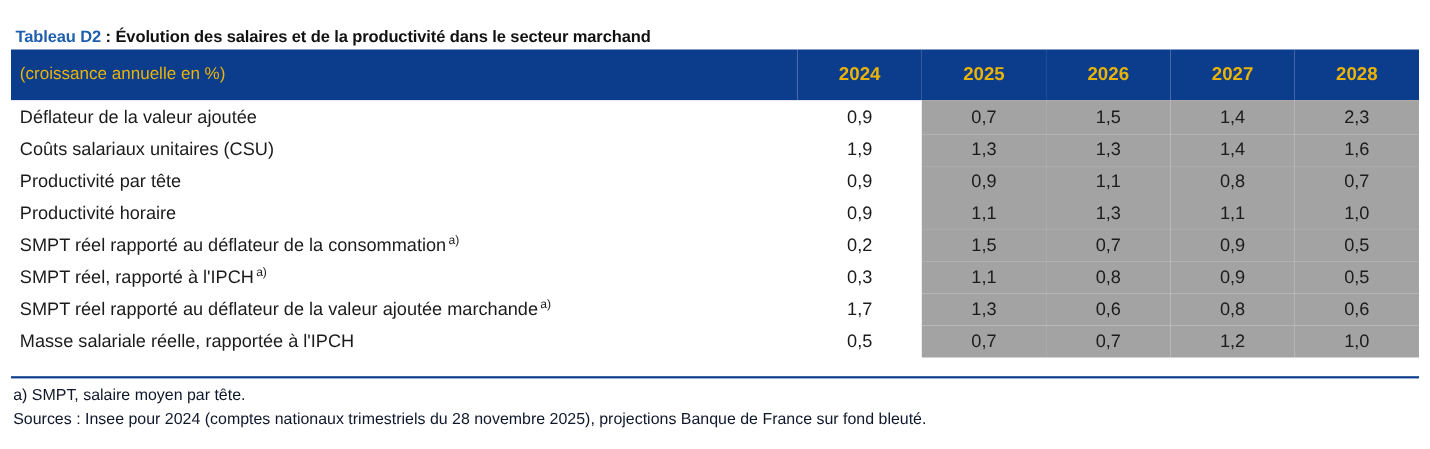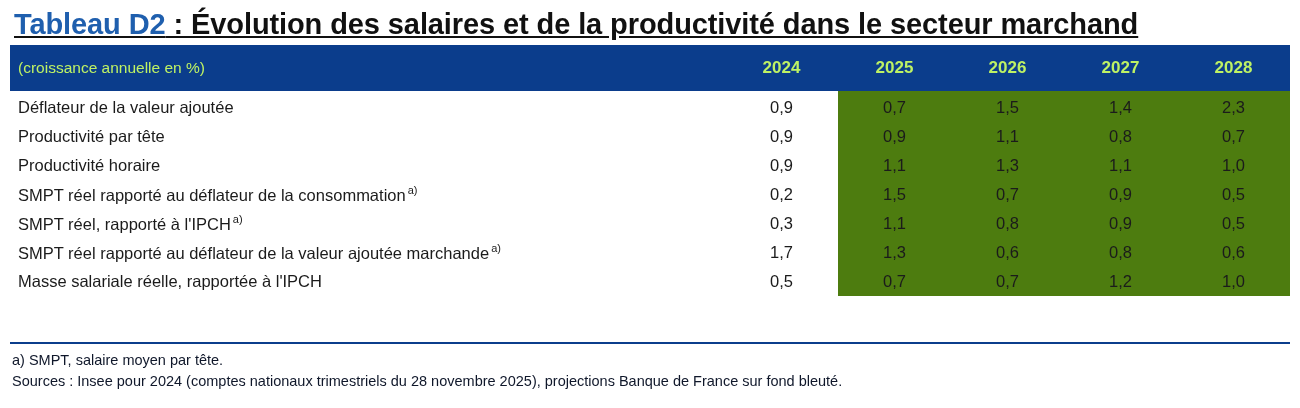--- a/index.html
+++ b/index.html
@@ -17,48 +17,47 @@
   .sheet {
     position: relative;
     width: 1300px;
     height: 408px;
     box-sizing: border-box;
   }
   
   .title {
     position: absolute;
     left: 14px;
-    top: 8px;
-    font-size: 29px;
+    top: 25px;
+    font-size: 15px;
     font-weight: bold;
     color: #111111;
     white-space: nowrap;
     letter-spacing: -0.1px;
-    text-decoration: underline;
   }
   .title .title-lead {
     color: #1f5fae;
   }
   
   .table-wrap {
     position: absolute;
     left: 10px;
     top: 45px;
     width: 1280px;
   }
   table.data {
     border-collapse: collapse;
     width: 1280px;
     table-layout: fixed;
   }
   table.data col.c-label { width: 715px; }
   table.data col.c-year  { width: 113px; }
   thead th {
     background: #0b3d8c;
-    color: #bef264;
+    color: #eab308;
     font-size: 17px;
     font-weight: bold;
     height: 46px;
     vertical-align: middle;
     padding: 0;
   }
   thead th.hdr-label {
     text-align: left;
     padding-left: 8px;
     font-size: 15.5px;
@@ -77,21 +76,21 @@
   tbody td.cell-label {
     text-align: left;
     padding-left: 8px;
     white-space: nowrap;
   }
   tbody td.cell-val {
     text-align: center;
     margin-top: 43px;
   }
   tbody td.shaded {
-    background: #4d7c0f;
+    background: #a3a3a3;
   }
   tbody tr.first-row td { padding-top: 2px; }
   .fn-sup {
     font-size: 11px;
     vertical-align: super;
     margin-left: 2px;
   }
   
   .bottom-rule {
     position: absolute;
@@ -145,20 +144,28 @@
       <tbody id="tbody">
           <tr class="first-row">
             <td class="cell-label"><span>Déflateur de la valeur ajoutée</span></td>
             <td class="cell-val">0,9</td>
             <td class="cell-val shaded">0,7</td>
             <td class="cell-val shaded">1,5</td>
             <td class="cell-val shaded">1,4</td>
             <td class="cell-val shaded">2,3</td>
           </tr>
           <tr>
+            <td class="cell-label"><span>Coûts salariaux unitaires (CSU)</span></td>
+            <td class="cell-val">1,9</td>
+            <td class="cell-val shaded">1,3</td>
+            <td class="cell-val shaded">1,3</td>
+            <td class="cell-val shaded">1,4</td>
+            <td class="cell-val shaded">1,6</td>
+          </tr>
+          <tr>
             <td class="cell-label"><span>Productivité par tête</span></td>
             <td class="cell-val">0,9</td>
             <td class="cell-val shaded">0,9</td>
             <td class="cell-val shaded">1,1</td>
             <td class="cell-val shaded">0,8</td>
             <td class="cell-val shaded">0,7</td>
           </tr>
           <tr>
             <td class="cell-label"><span>Productivité horaire</span></td>
             <td class="cell-val">0,9</td>

